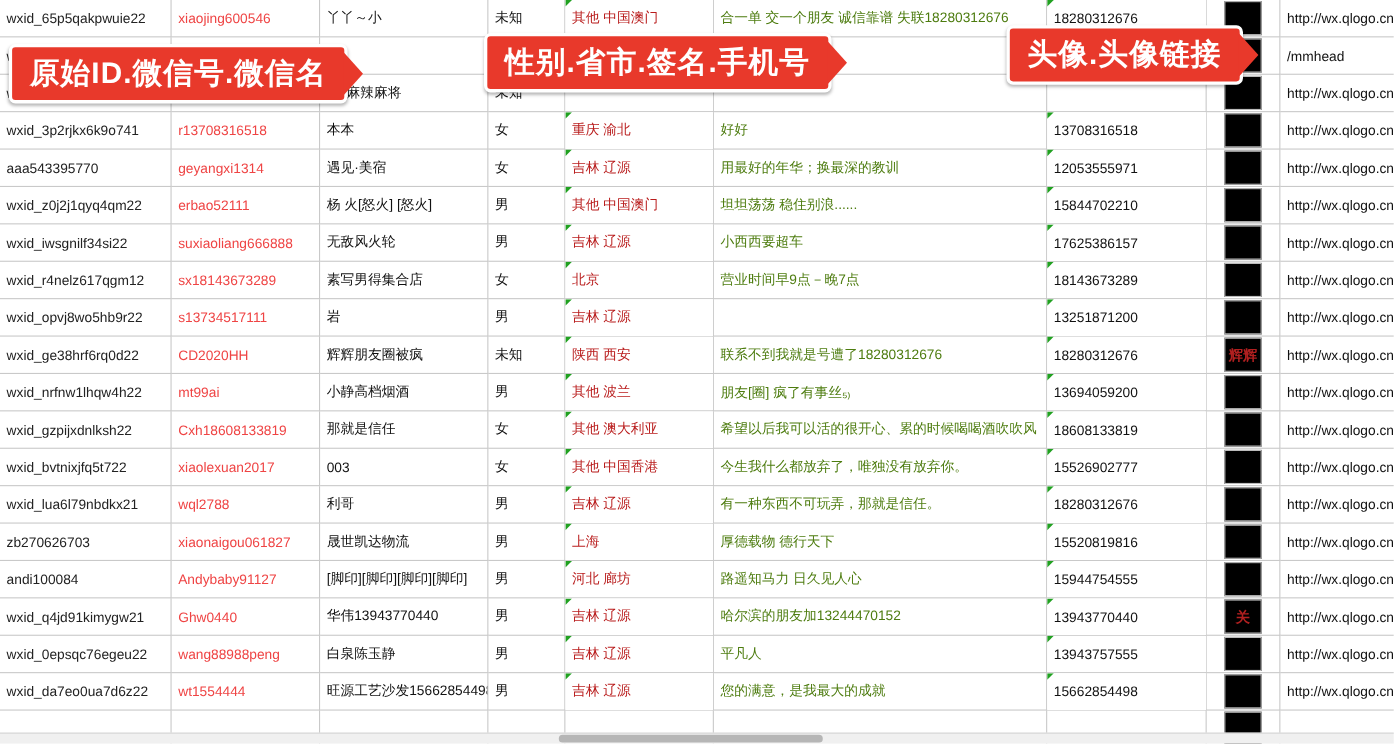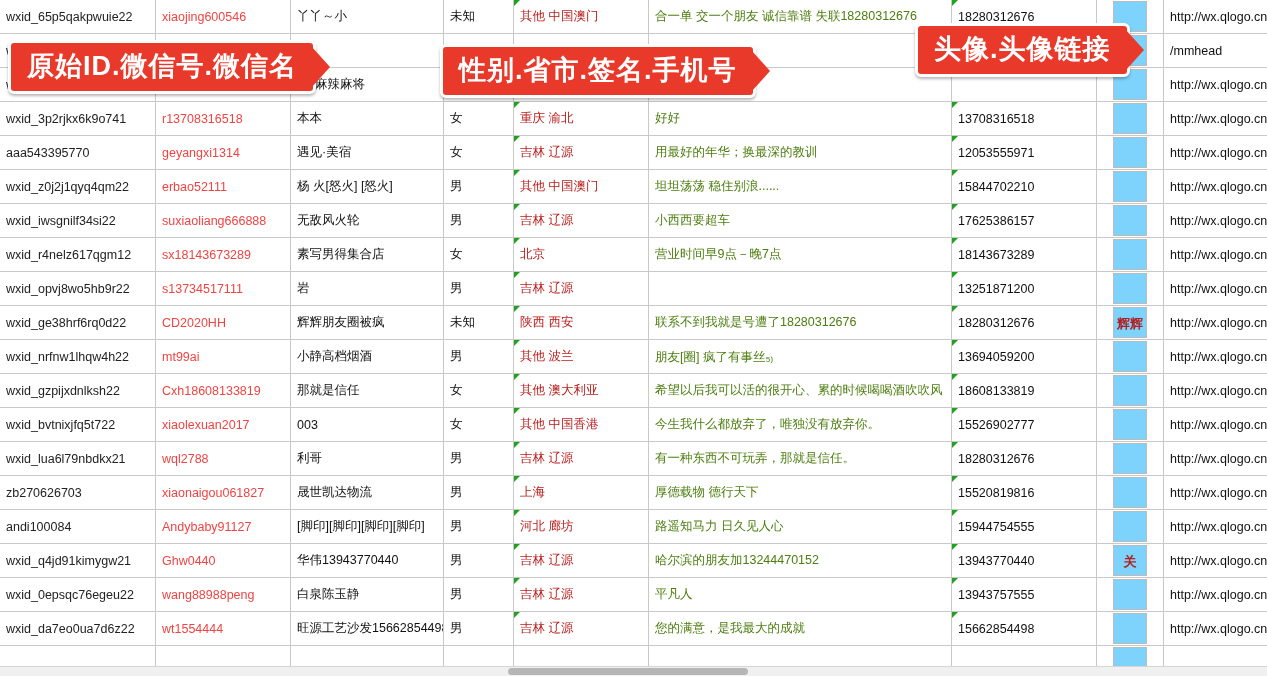--- a/index.html
+++ b/index.html
@@ -80,21 +80,21 @@
   
   td.avatarcell {
     padding: 0;
     text-align: center;
   }
   .avatar {
     width: 34px;
     height: 31px;
     display: inline-block;
     vertical-align: middle;
-    background: #7dd3fc;
+    background: #000000;
     border: 1px solid #bbb;
     box-sizing: border-box;
     position: relative;
     overflow: hidden;
   }
   .avatar span.ch {
     position: absolute;
     left: 0; right: 0; top: 50%;
     transform: translateY(-50%);
     font-size: 13px;
@@ -122,21 +122,21 @@
     content: "";
     position: absolute;
     right: -17px;
     top: 50%;
     transform: translateY(-50%);
     border-left: 18px solid #e8392b;
     border-top: 20px solid transparent;
     border-bottom: 20px solid transparent;
   }
   #banner1 { left: 8px;   top: 40px; }
-  #banner2 { left: 440px; top: 44px; }
+  #banner2 { left: 440px; top: 30px; }
   #banner3 { left: 915px; top: 23px; }
 
   
   #hscroll {
     position: absolute;
     left: 0;
     bottom: 0;
     width: 1267px;
     height: 9px;
     background: #f0f0f0;

